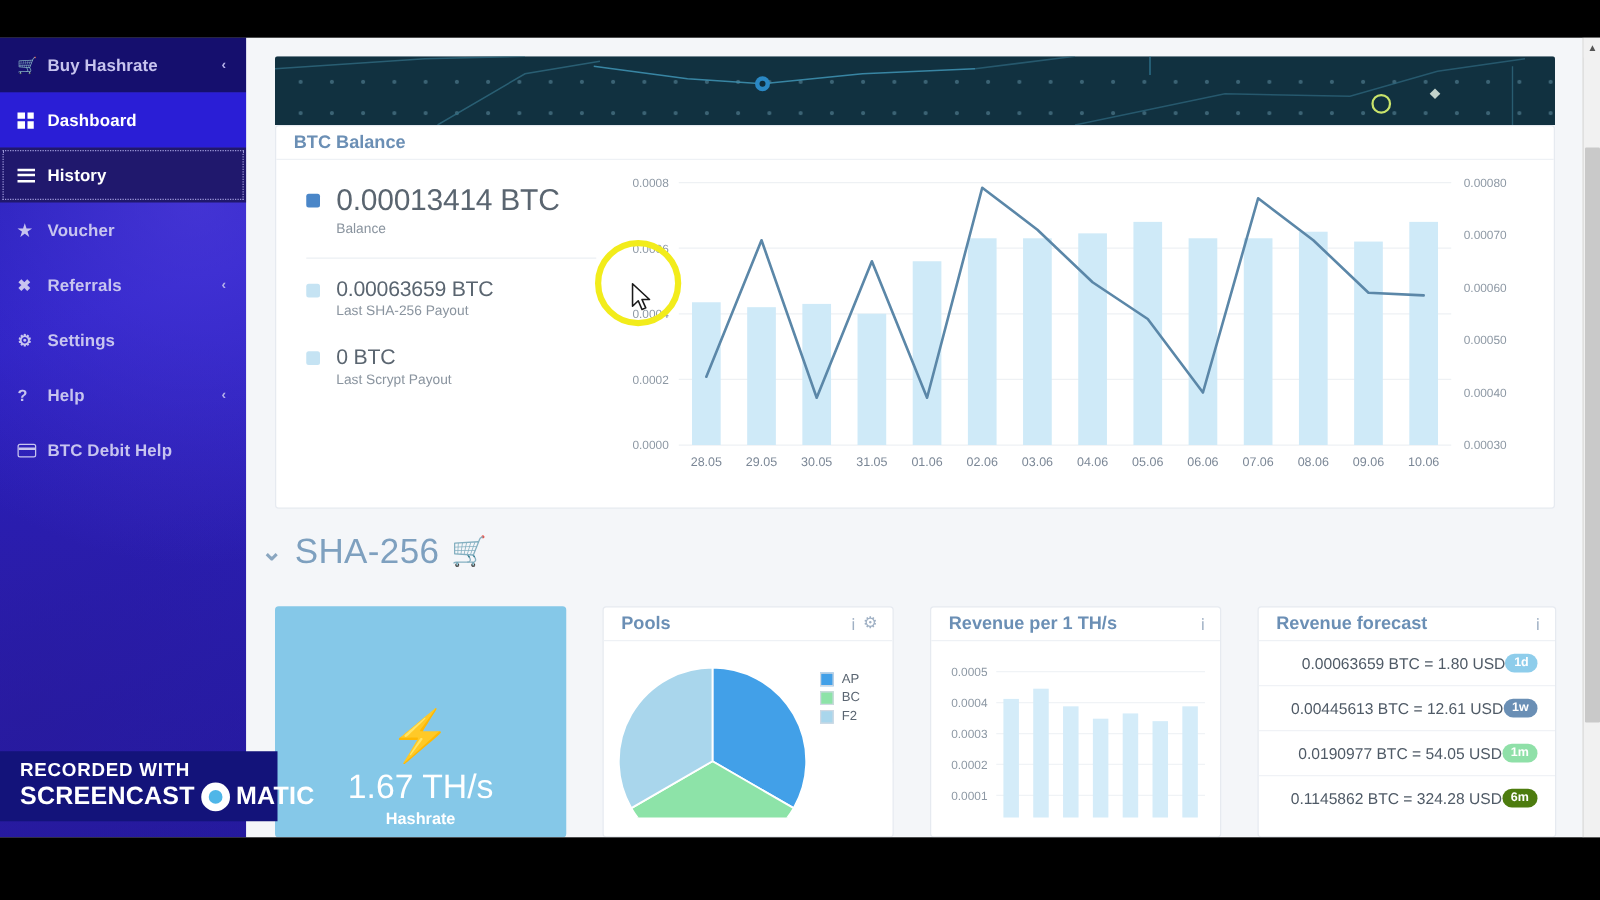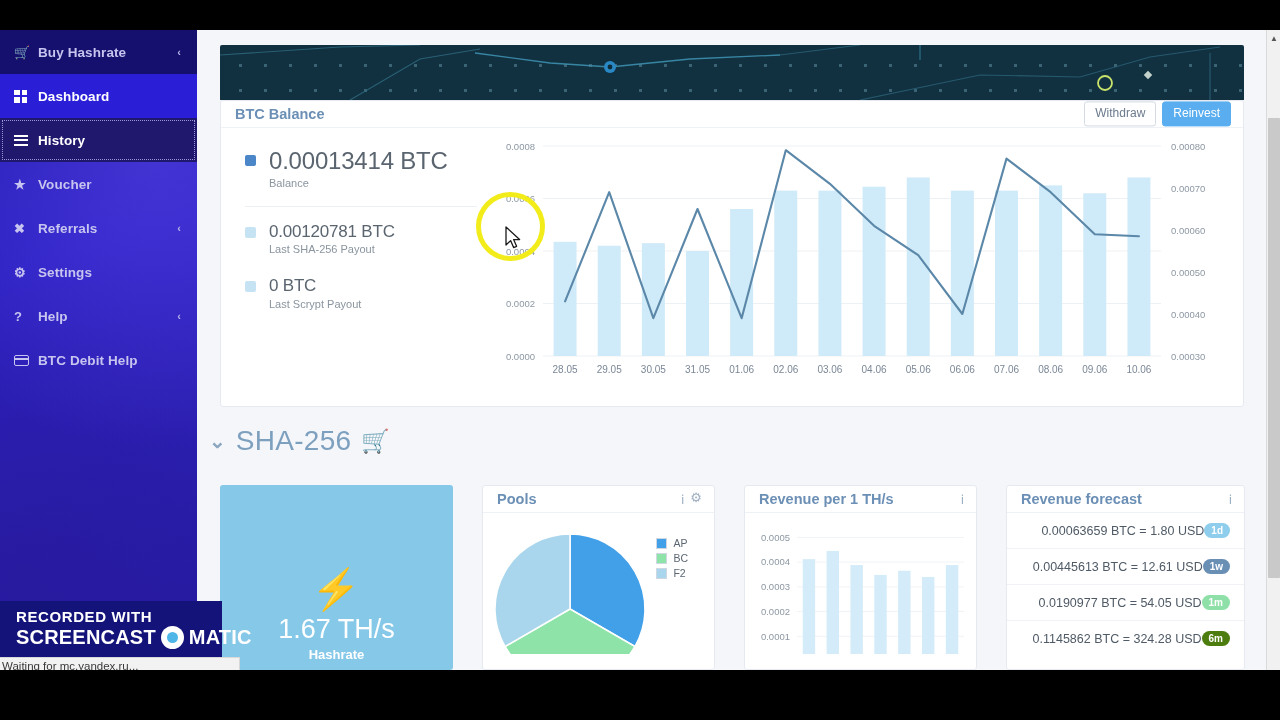--- a/index.html
+++ b/index.html
@@ -329,37 +329,33 @@
           <g fill="#b9c9c3" opacity=".85">
             <rect x="1054" y="29" width="6" height="6" transform="rotate(45 1057 32)"></rect>
           </g>
           <rect x="925" y="27" width="6" height="6" fill="#c3d2cb" transform="rotate(45 928 30)"></rect>
         </svg>
       </div>
 
       <section class="card" id="btc-card">
         <header class="card-head">
           <span class="card-title">BTC Balance</span>
-          <span class="head-actions">
-            <button class="btn">Withdraw</button>
-            <button class="btn primary">Reinvest</button>
-          </span>
         </header>
         <div id="btc-body">
 
           <div class="bal-list">
             <div class="bal-row">
               <span class="dot" style="background:#4a86c8"></span>
               <div class="bal-amount">0.00013414 BTC</div>
               <div class="bal-label">Balance</div>
             </div>
             <div class="bal-sep"></div>
             <div class="bal-row" style="margin-bottom:20px;">
               <span class="dot" style="background:#c5e3f3; top:6px;"></span>
-              <div class="bal-amount small">0.00120781 BTC</div>
+              <div class="bal-amount small">0.00063659 BTC</div>
               <div class="bal-label">Last SHA-256 Payout</div>
             </div>
             <div class="bal-row">
               <span class="dot" style="background:#c5e3f3; top:6px;"></span>
               <div class="bal-amount small">0 BTC</div>
               <div class="bal-label">Last Scrypt Payout</div>
             </div>
           </div>
 
           <div id="chart-wrap">
@@ -528,21 +524,20 @@
     <div class="w1">RECORDED WITH</div>
     <div class="w2">
       <span>SCREENCAST</span>
       <span class="ring">
           <i></i>
         </span>
       <span>MATIC</span>
     </div>
   </div>
 
-  <div id="statusbar">Waiting for mc.yandex.ru...</div>
 
   <div id="hl-circle"></div>
   <svg id="cursor" width="18" height="26" viewBox="0 0 18 26">
     <path d="M1,1 L1,19 L5.6,14.6 L8.6,21.6 L11.6,20.3 L8.6,13.6 L14.6,13.6 Z" fill="#ffffff" stroke="#1a1a1a" stroke-width="1.3" stroke-linejoin="round"></path>
   </svg>
 
   <div id="bottom-black"></div>
 </div>
 
 </body></html>

